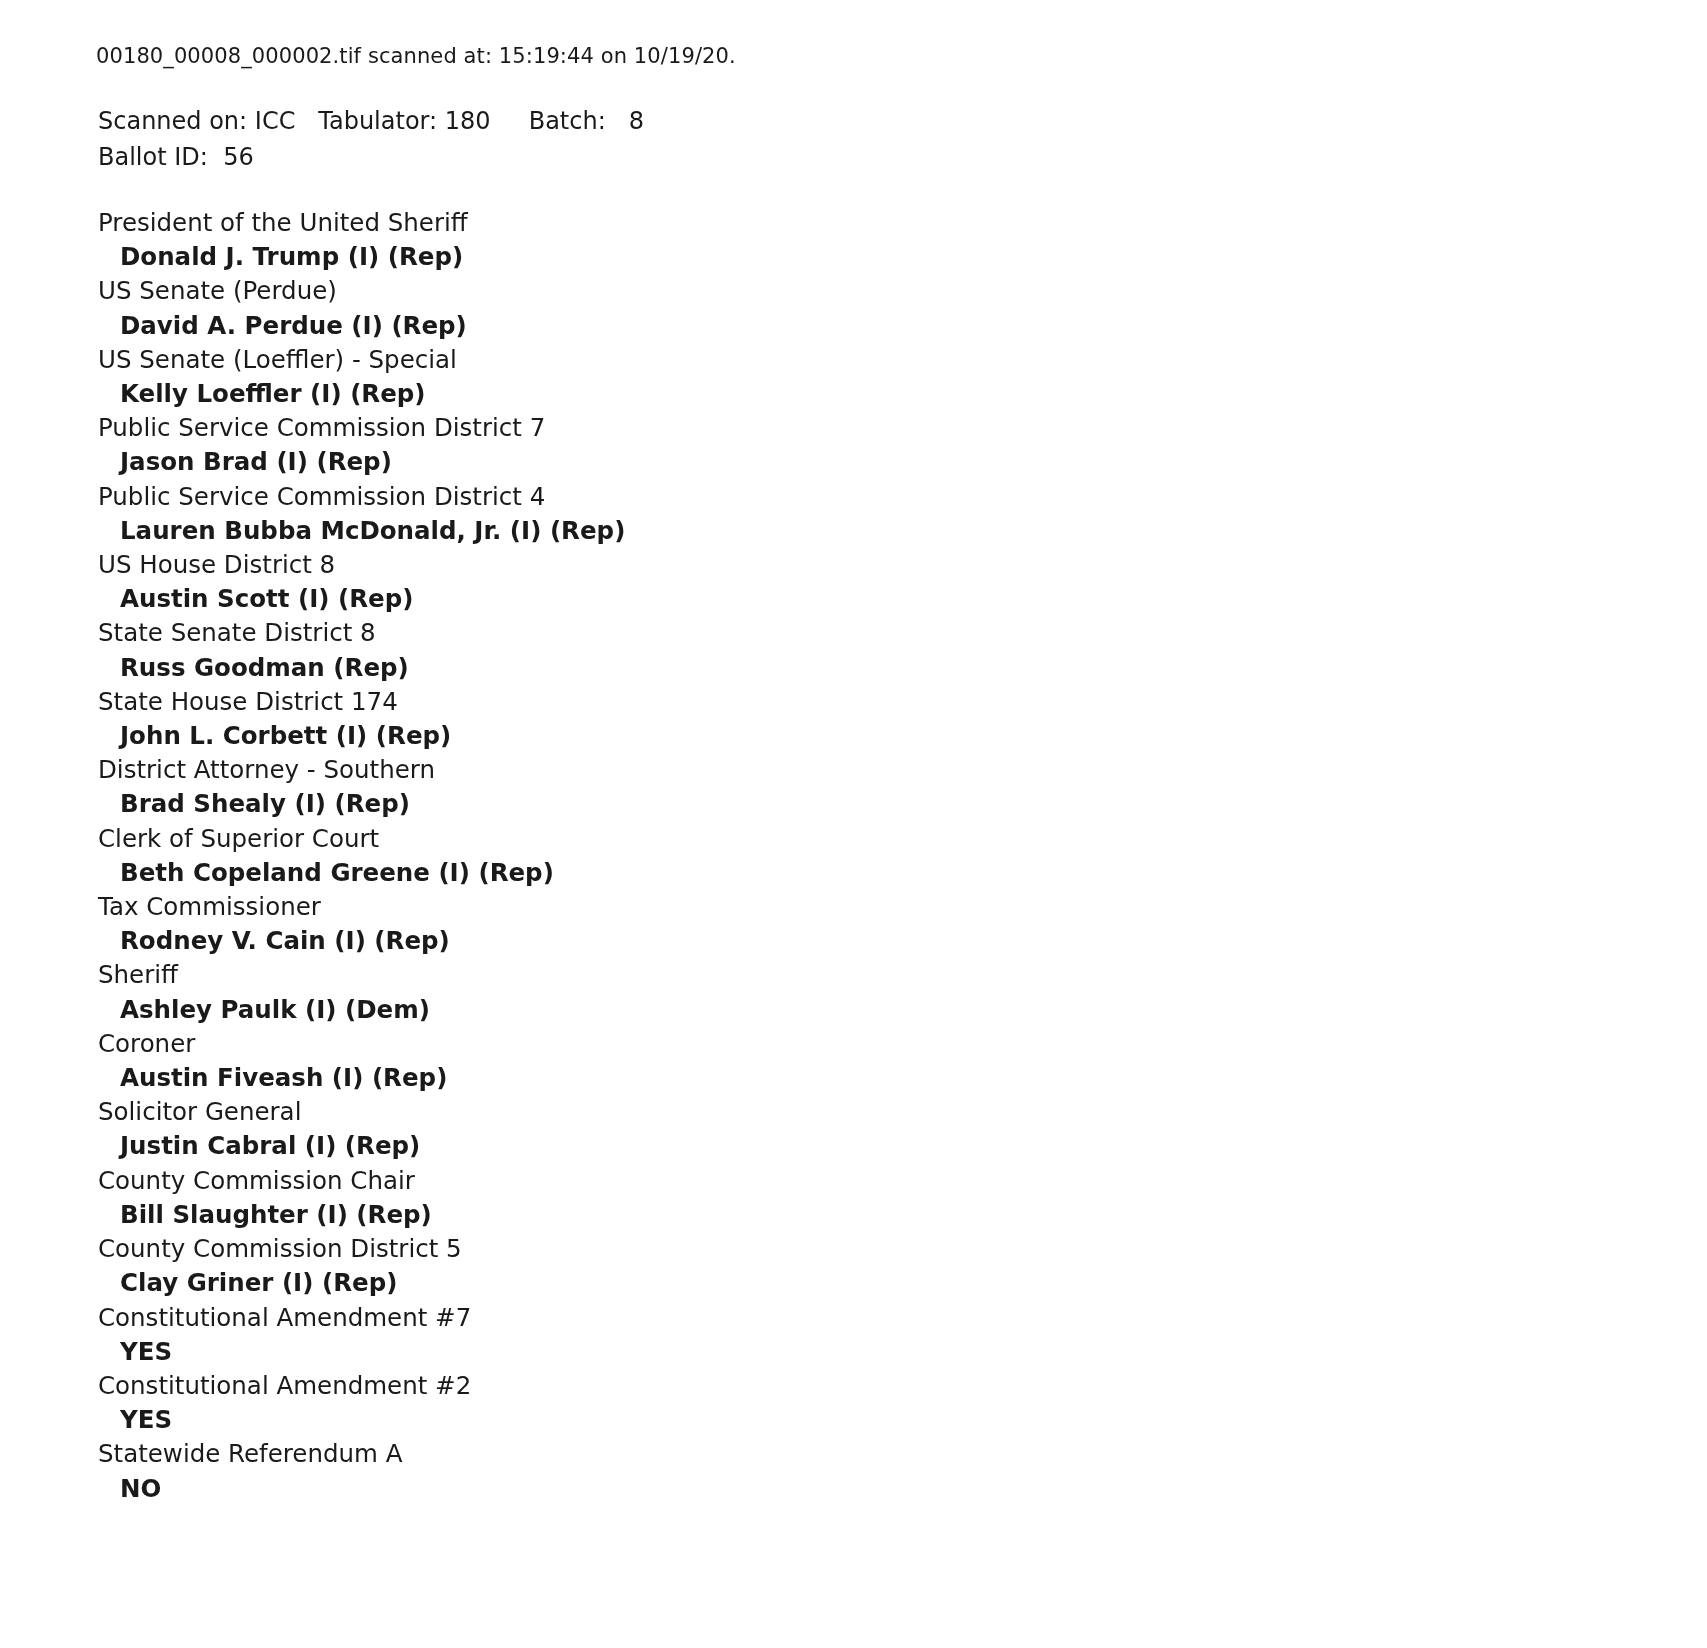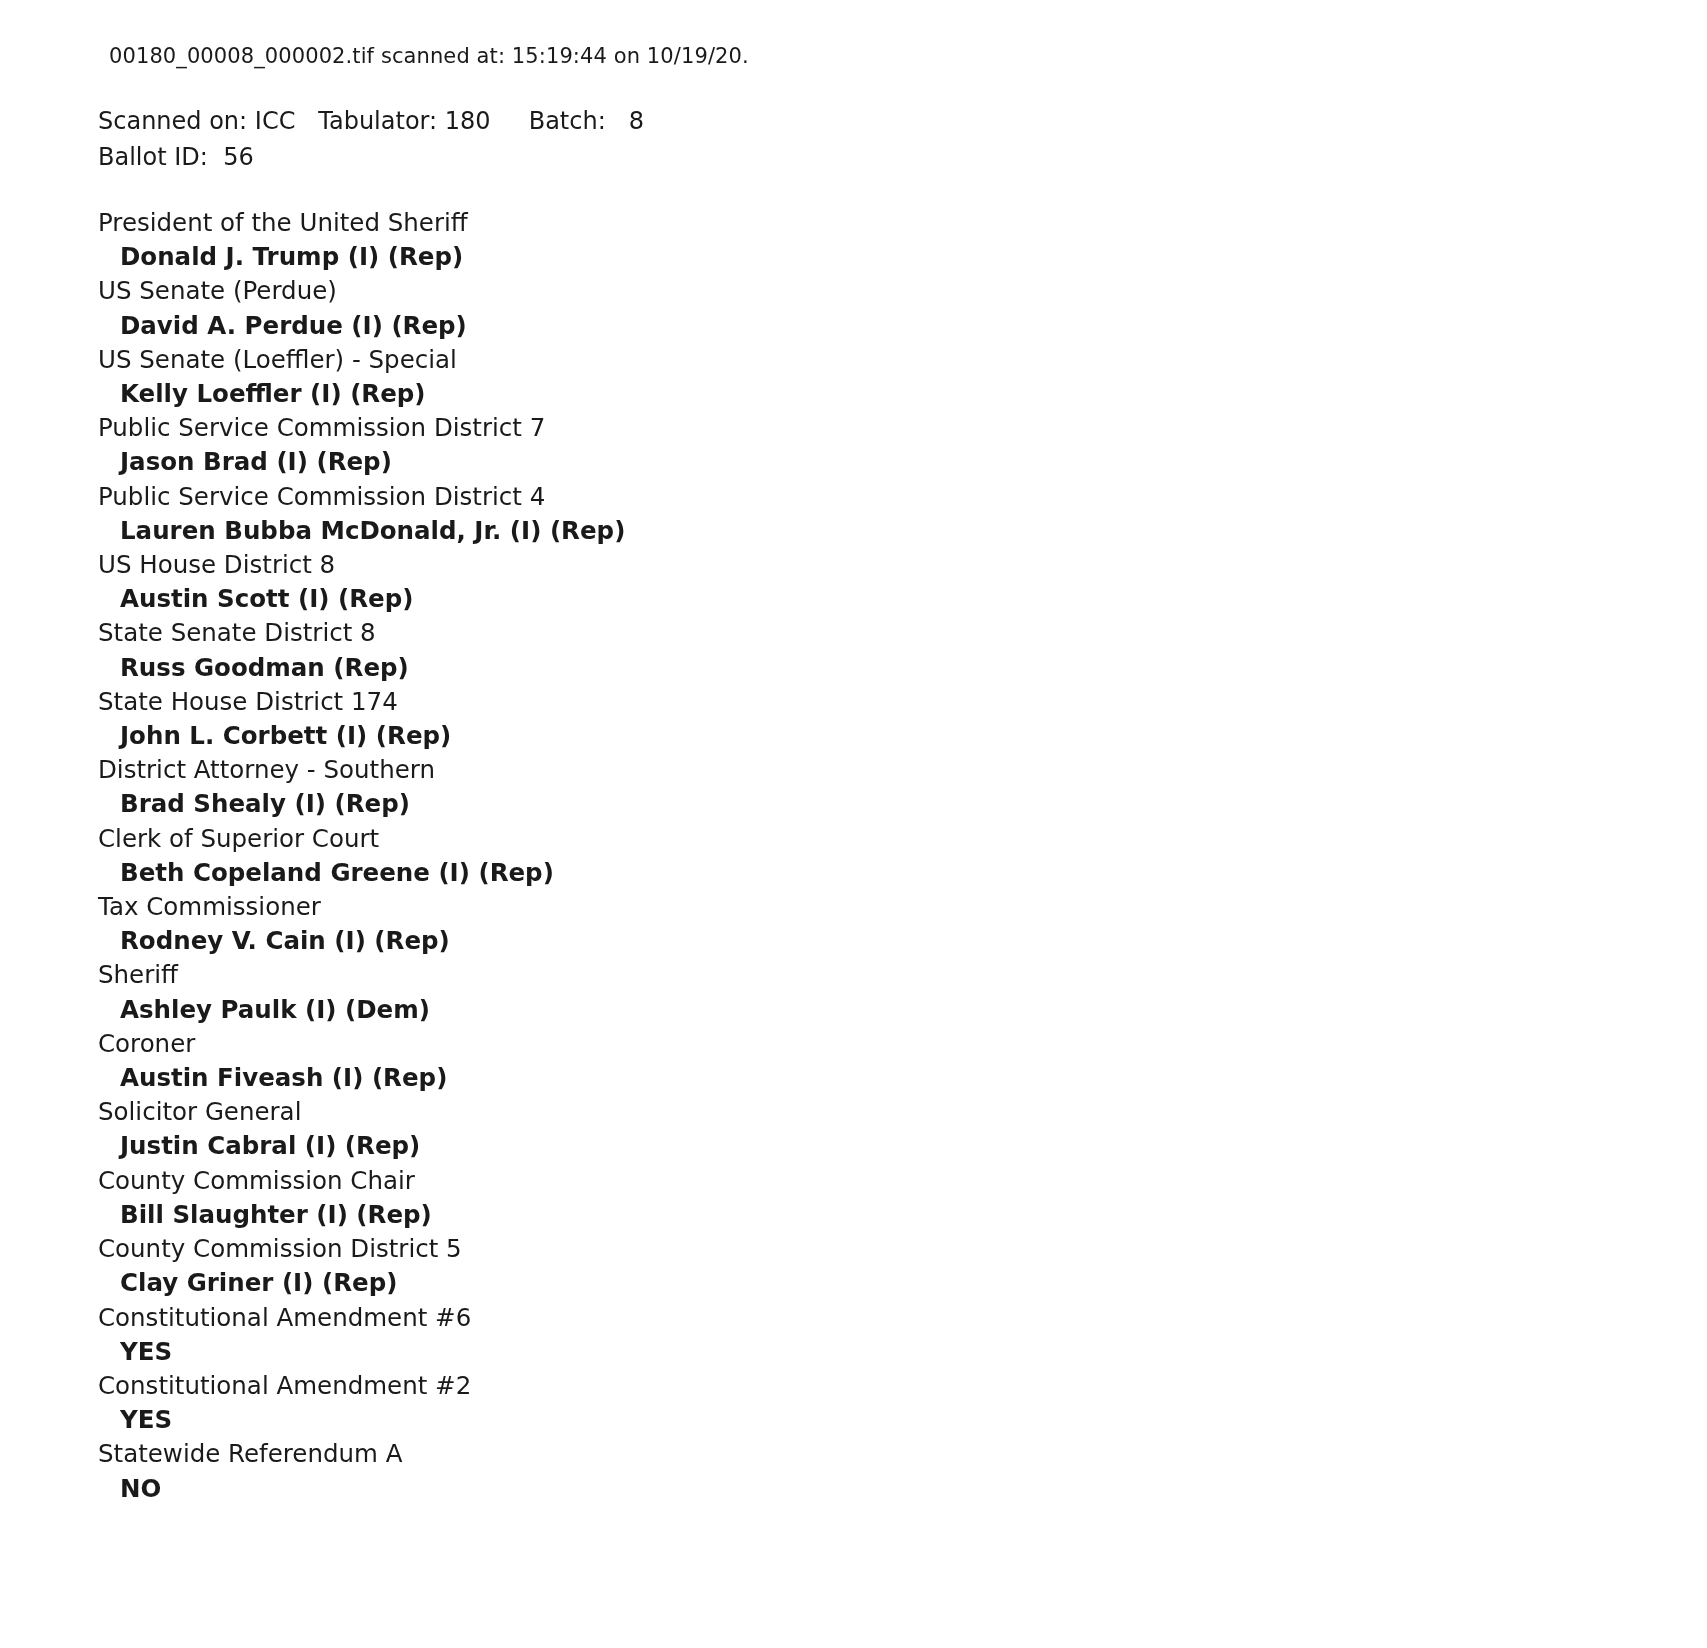--- a/index.html
+++ b/index.html
@@ -16,21 +16,21 @@
   }
   .page {
     position: relative;
     width: 1707px;
     height: 1648px;
     padding: 0;
     box-sizing: border-box;
   }
   .scan-header {
     position: absolute;
-    left: 109px;
+    left: 96px;
     top: 44px;
     font-size: 21px;
     letter-spacing: 0.1px;
     white-space: nowrap;
   }
   .meta-block {
     position: absolute;
     left: 98px;
     top: 103px;
     font-size: 24px;
@@ -146,21 +146,21 @@
       <div class="contest-title">County Commission Chair</div>
       <div class="contest-choice">Bill Slaughter (I) (Rep)</div>
     </div>
 
     <div class="contest">
       <div class="contest-title">County Commission District 5</div>
       <div class="contest-choice">Clay Griner (I) (Rep)</div>
     </div>
 
     <div class="contest">
-      <div class="contest-title">Constitutional Amendment #6</div>
+      <div class="contest-title">Constitutional Amendment #7</div>
       <div class="contest-choice">YES</div>
     </div>
 
     <div class="contest">
       <div class="contest-title">Constitutional Amendment #2</div>
       <div class="contest-choice">YES</div>
     </div>
 
     <div class="contest">
       <div class="contest-title">Statewide Referendum A</div>

